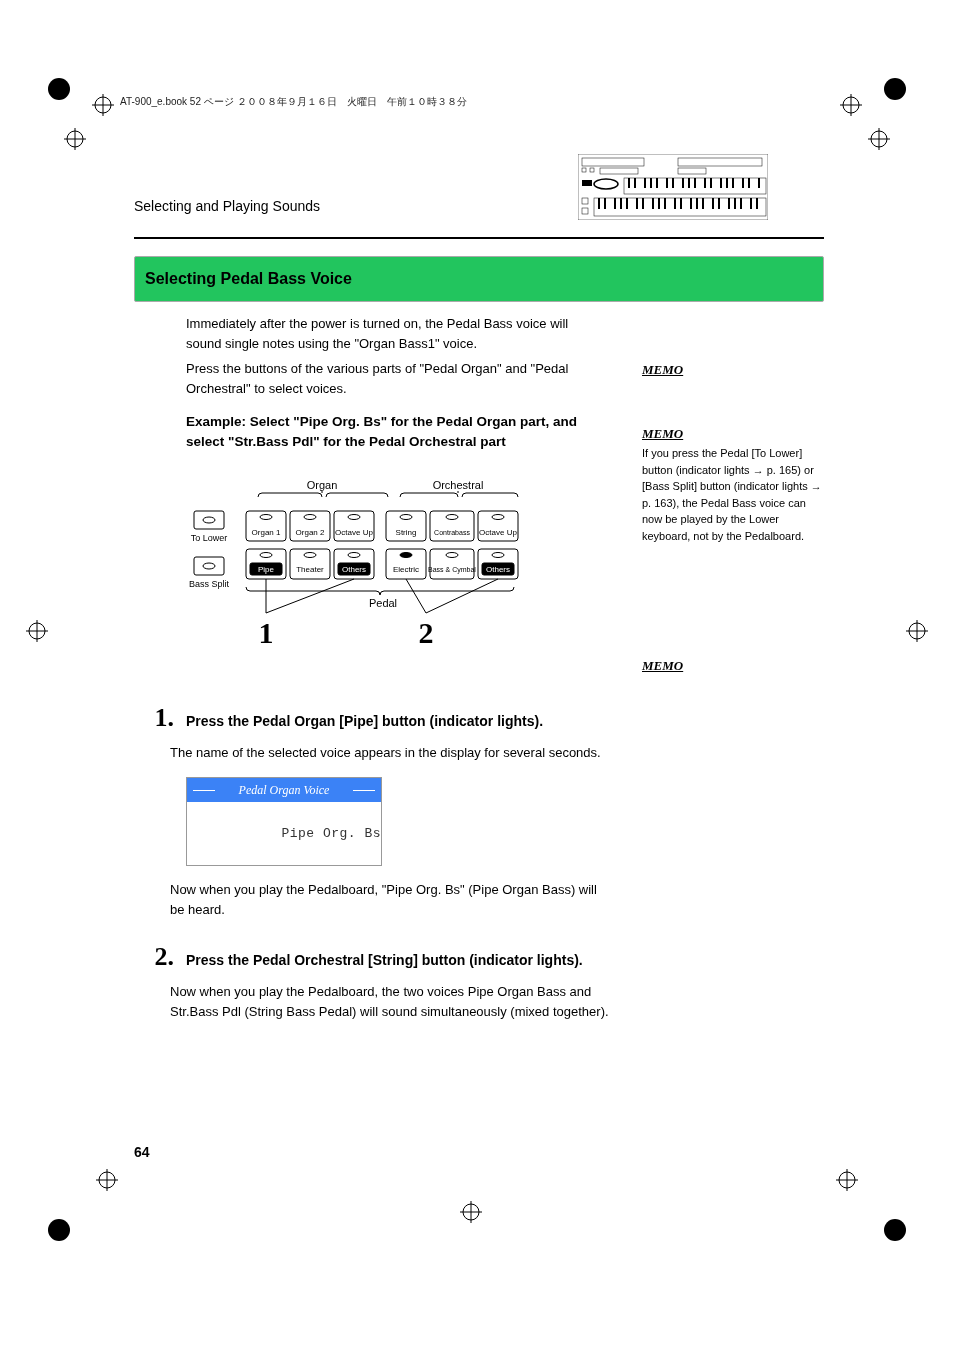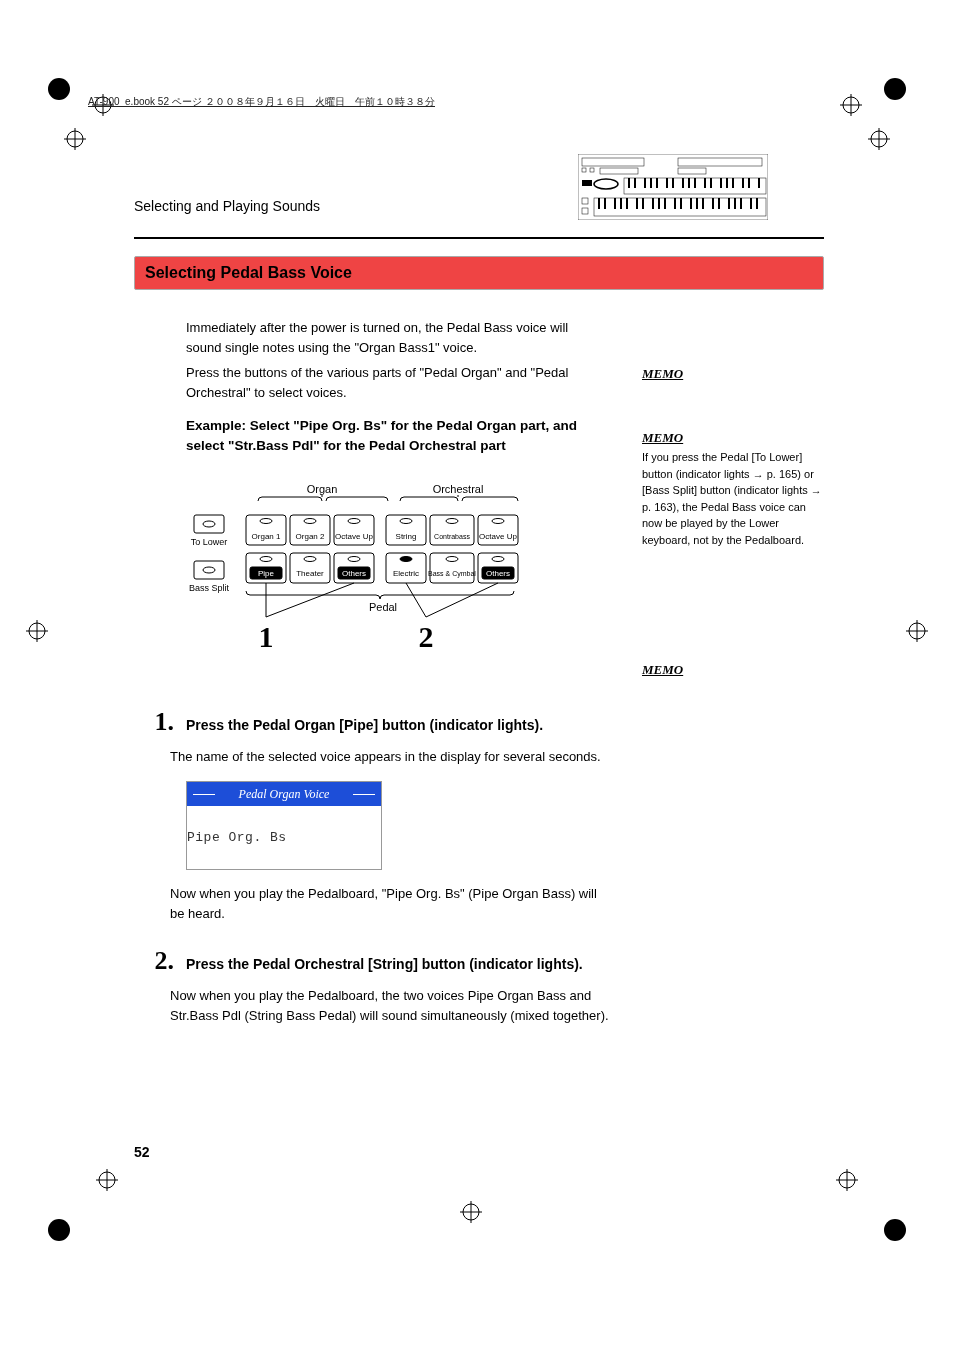--- a/index.html
+++ b/index.html
@@ -20,27 +20,26 @@
   .side-black-dot {
     position: absolute;
     width: 22px;
     height: 22px;
     border-radius: 50%;
     background: #000;
   }
   .header-row {
     position: absolute;
     top: 94px;
-    left: 88px;
+    left: 120px;
     display: flex;
     align-items: center;
     gap: 6px;
     font-size: 10px;
     color: #222;
-    text-decoration: underline;
   }
   .chapter-header {
     position: absolute;
     top: 196px;
     left: 134px;
     font-size: 14px;
     width: 690px;
   }
   .chapter-header .line {
     border-top: 2px solid #000;
@@ -53,27 +52,27 @@
     width: 190px;
     height: 66px;
   }
   .content {
     position: absolute;
     top: 256px;
     left: 134px;
     width: 690px;
   }
   .section-title-bar {
-    background: #ef4444;
-    padding: 4px 10px;
+    background: #22c55e;
+    padding: 10px 10px;
     font-weight: bold;
     font-size: 16px;
     border: 1px solid #aaa;
     border-radius: 2px;
-    margin-bottom: 28px;
+    margin-bottom: 12px;
   }
   .body-col {
     display: flex;
     gap: 28px;
   }
   .main-col {
     width: 480px;
   }
   .side-col {
     width: 180px;
@@ -129,21 +128,21 @@
     font-size: 13px;
     margin-bottom: 10px;
   }
   .display-box {
     margin: 14px 0 14px 52px;
     width: 196px;
     border: 1px solid #999;
     background: #fff;
   }
   .display-box .title-row {
-    background: #1d4ed8;
+    background: #3b82f6;
     color: #fff;
     font-style: italic;
     font-family: Georgia, serif;
     text-align: center;
     font-size: 12px;
     padding: 3px 0;
     position: relative;
   }
   .display-box .title-row::before,
   .display-box .title-row::after {
@@ -152,21 +151,21 @@
     top: 50%;
     width: 22px;
     height: 1px;
     background: #fff;
   }
   .display-box .title-row::before { left: 6px; }
   .display-box .title-row::after { right: 6px; }
   .display-box .value-row {
     font-family: "Courier New", monospace;
     font-size: 13px;
-    text-align: left;
+    text-align: right;
     padding: 22px 0;
     color: #333;
     letter-spacing: 0.5px;
   }
   .page-num {
     position: absolute;
     left: 134px;
     top: 1142px;
     font-weight: bold;
     font-size: 14px;
@@ -433,13 +432,13 @@
         <div class="memo-label">MEMO</div>
         <div>If you press the Pedal [To Lower] button (indicator lights → p. 165) or [Bass Split] button (indicator lights → p. 163), the Pedal Bass voice can now be played by the Lower keyboard, not by the Pedalboard.</div>
       </div>
       <div class="memo-block" style="margin-top:112px">
         <div class="memo-label">MEMO</div>
       </div>
     </div>
   </div>
 </div>
 
-<div class="page-num">52</div>
+<div class="page-num">64</div>
 
 </body></html>

